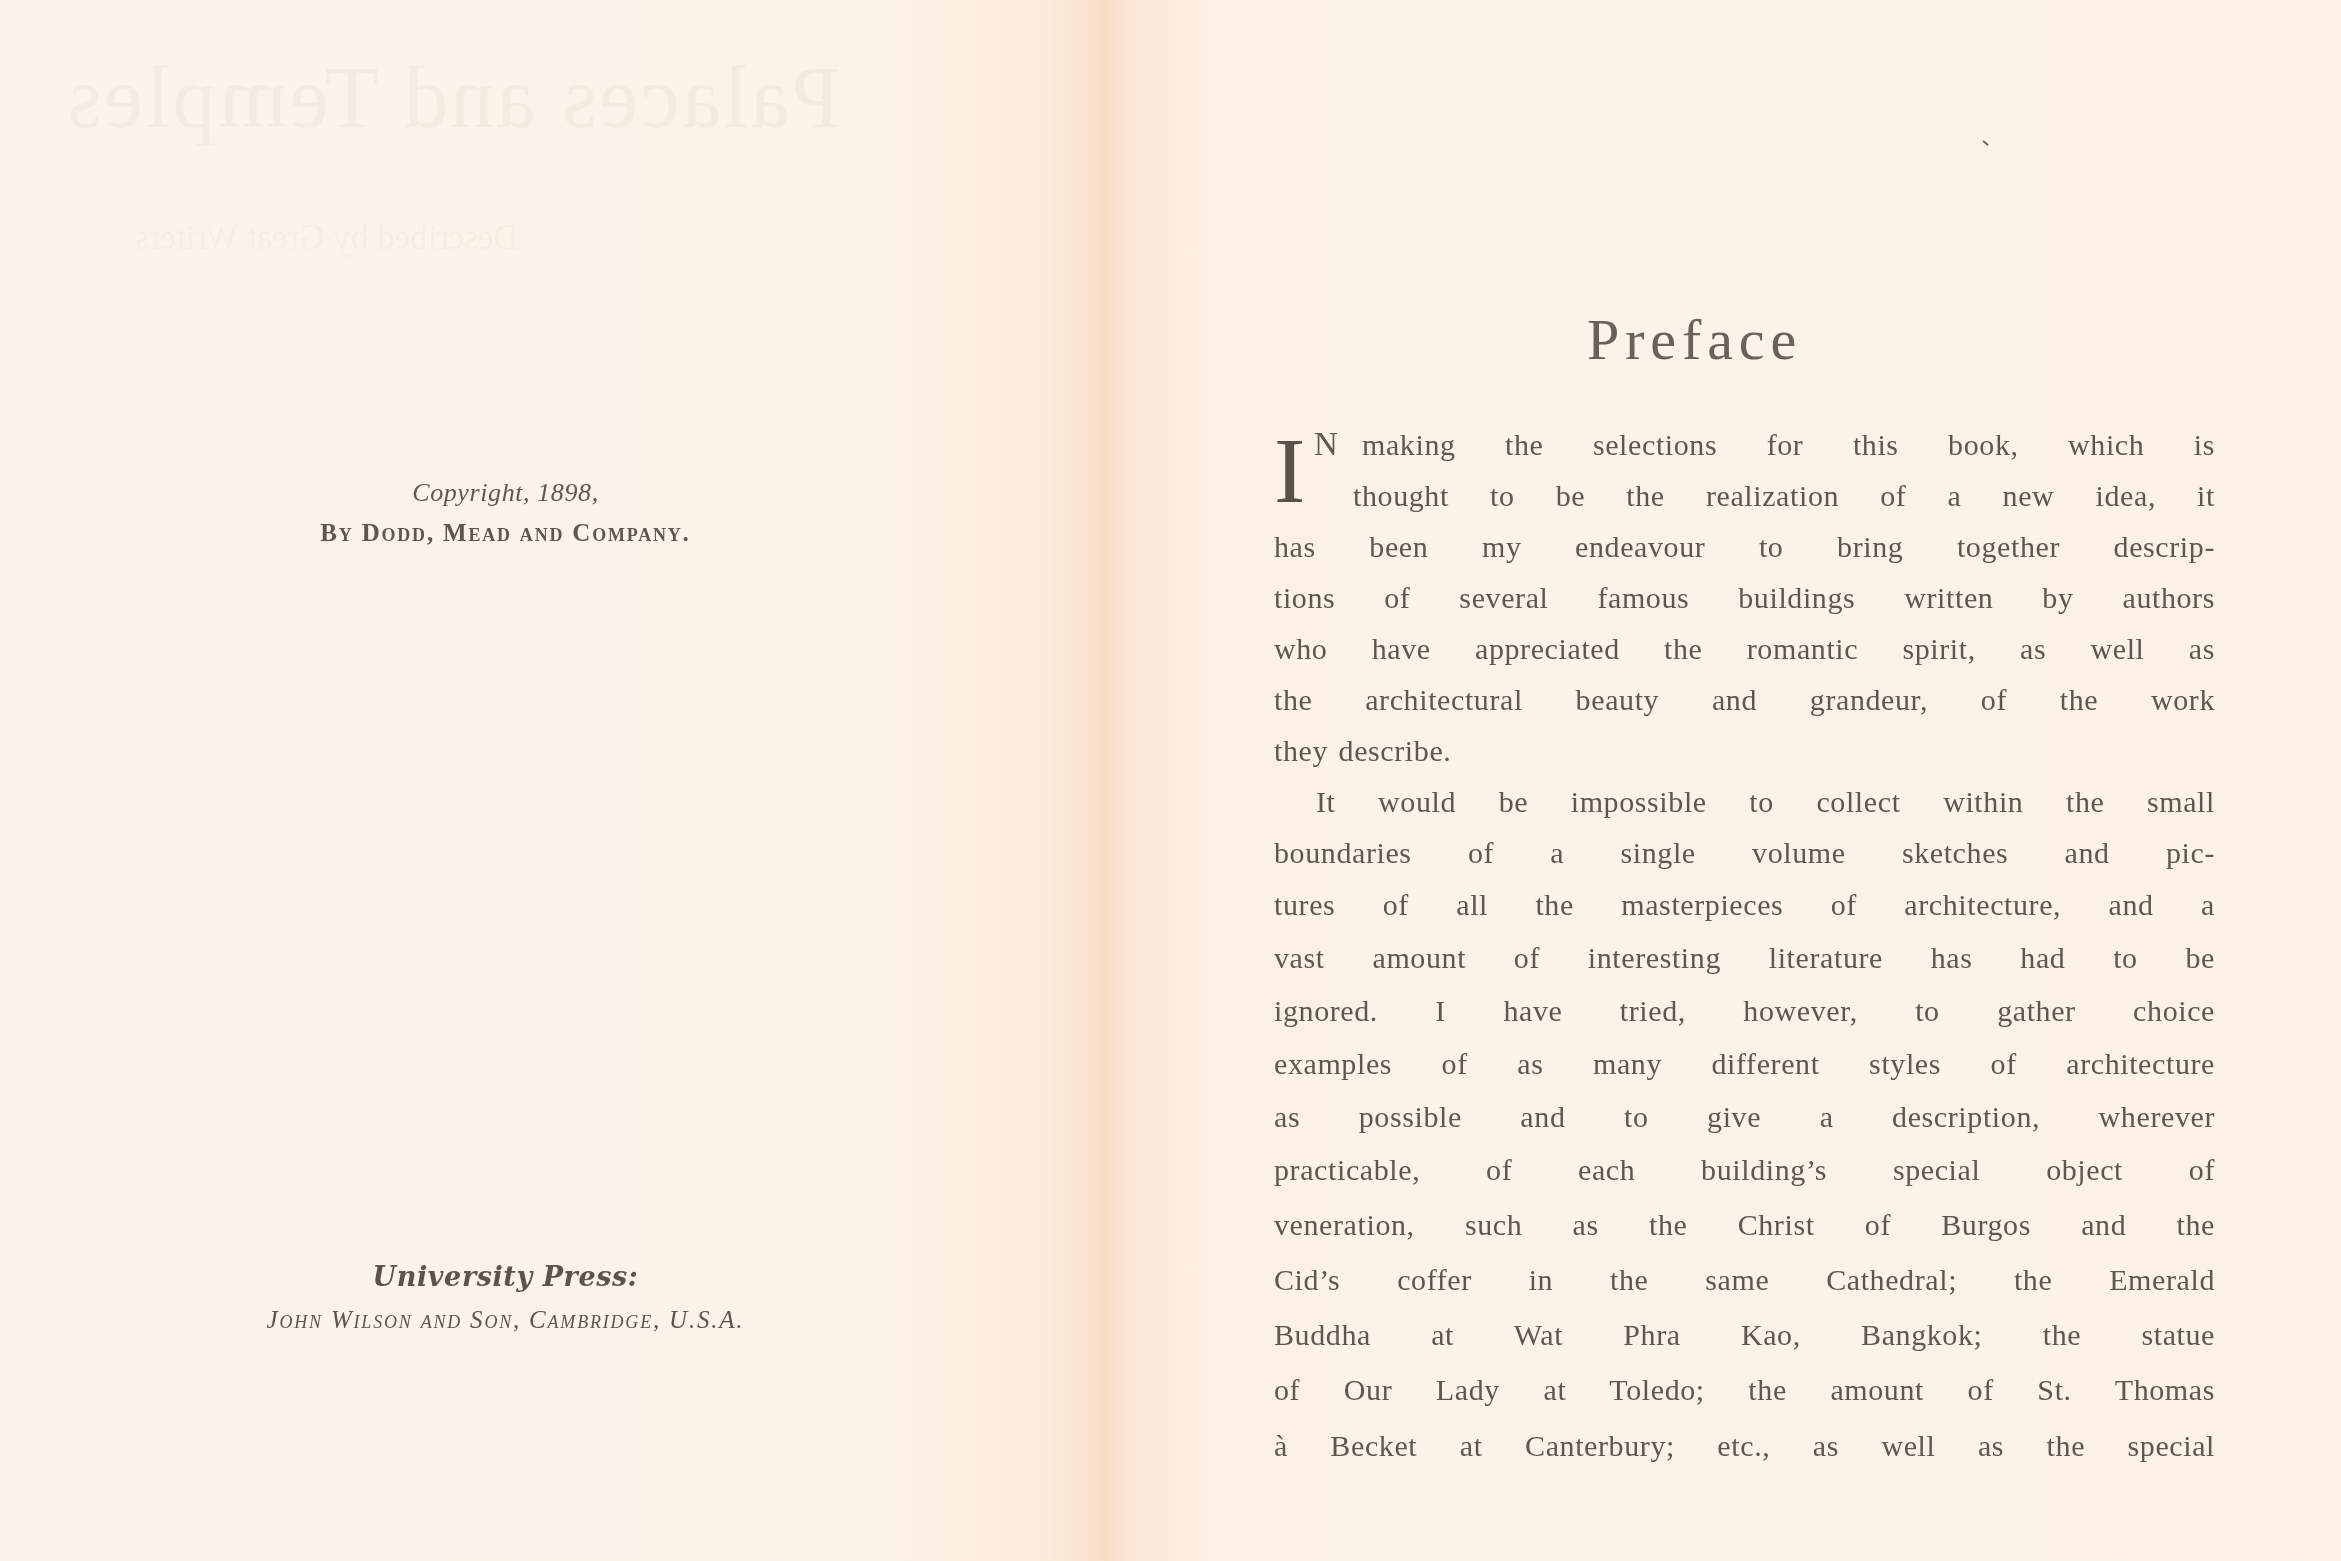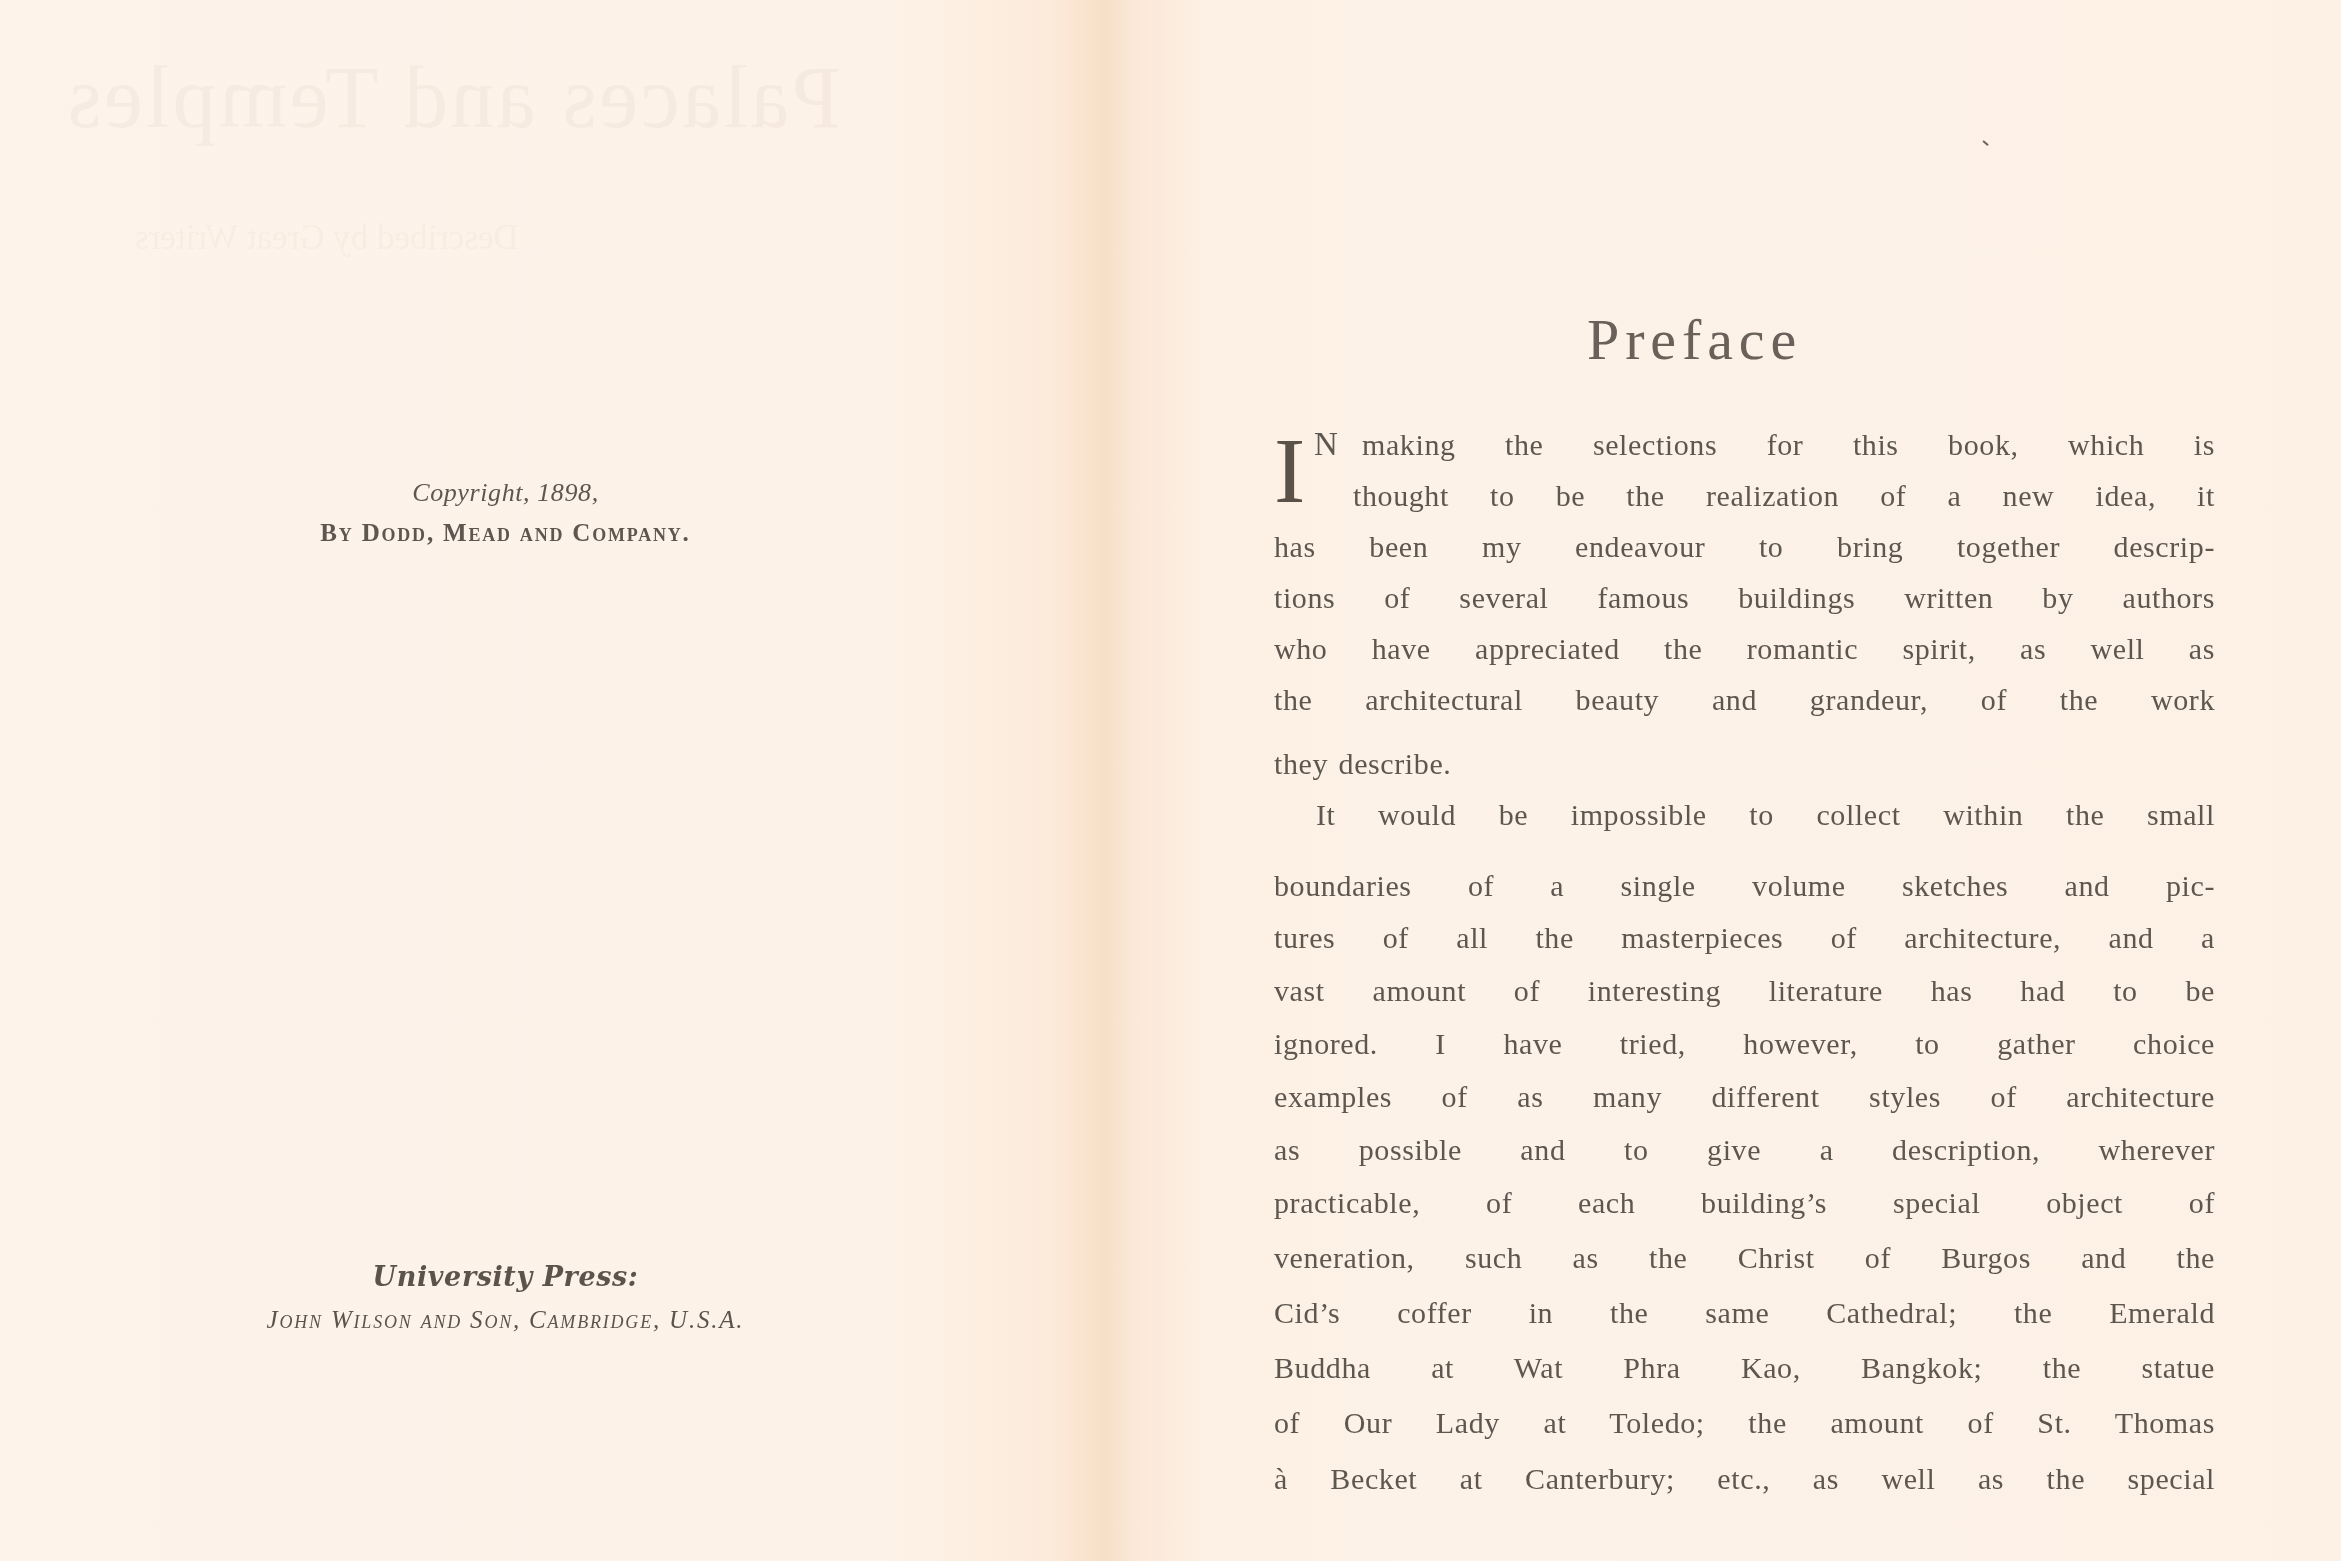--- a/index.html
+++ b/index.html
@@ -144,21 +144,20 @@
       text-align: justify;
       text-align-last: justify;
       letter-spacing: 0.6px;
       word-spacing: 2.4px;
     }
     .line.first, .line.second {
       padding-left: 79px;
     }
     .line.last-short {
       text-align-last: left;
-      margin-top: 13px;
     }
     .line.indent {
       padding-left: 42px;
     }
     .drop-cap {
       position: absolute;
       left: 1274px;
       top: 423px;
       font-size: 94px;
       line-height: 94px;
@@ -205,21 +204,21 @@
   <div class="preface-body">
     <div class="line first" style="padding-left:88px;">making the selections for this book, which is</div>
     <div class="line second">thought to be the realization of a new idea, it</div>
     <div class="line">has been my endeavour to bring together descrip-</div>
     <div class="line">tions of several famous buildings written by authors</div>
     <div class="line">who have appreciated the romantic spirit, as well as</div>
     <div class="line">the architectural beauty and grandeur, of the work</div>
     <div class="line last-short">they describe.</div>
 
     <div class="line indent">It would be impossible to collect within the small</div>
-    <div class="line" style="height:52px;line-height:52px;margin-top:20px;">boundaries of a single volume sketches and pic-</div>
+    <div class="line" style="height:52px;line-height:52px;">boundaries of a single volume sketches and pic-</div>
     <div class="line" style="height:52px;line-height:52px;">tures of all the masterpieces of architecture, and a</div>
     <div class="line" style="height:53px;line-height:53px;">vast amount of interesting literature has had to be</div>
     <div class="line" style="height:53px;line-height:53px;">ignored.  I have tried, however, to gather choice</div>
     <div class="line" style="height:53px;line-height:53px;">examples of as many different styles of architecture</div>
     <div class="line" style="height:53px;line-height:53px;">as possible and to give a description, wherever</div>
     <div class="line" style="height:54px;line-height:54px;">practicable, of each building’s special object of</div>
     <div class="line" style="height:55px;line-height:55px;">veneration, such as the Christ of Burgos and the</div>
     <div class="line" style="height:55px;line-height:55px;">Cid’s coffer in the same Cathedral; the Emerald</div>
     <div class="line" style="height:55px;line-height:55px;">Buddha at Wat Phra Kao, Bangkok; the statue</div>
     <div class="line" style="height:56px;line-height:56px;">of Our Lady at Toledo; the amount of St. Thomas</div>

